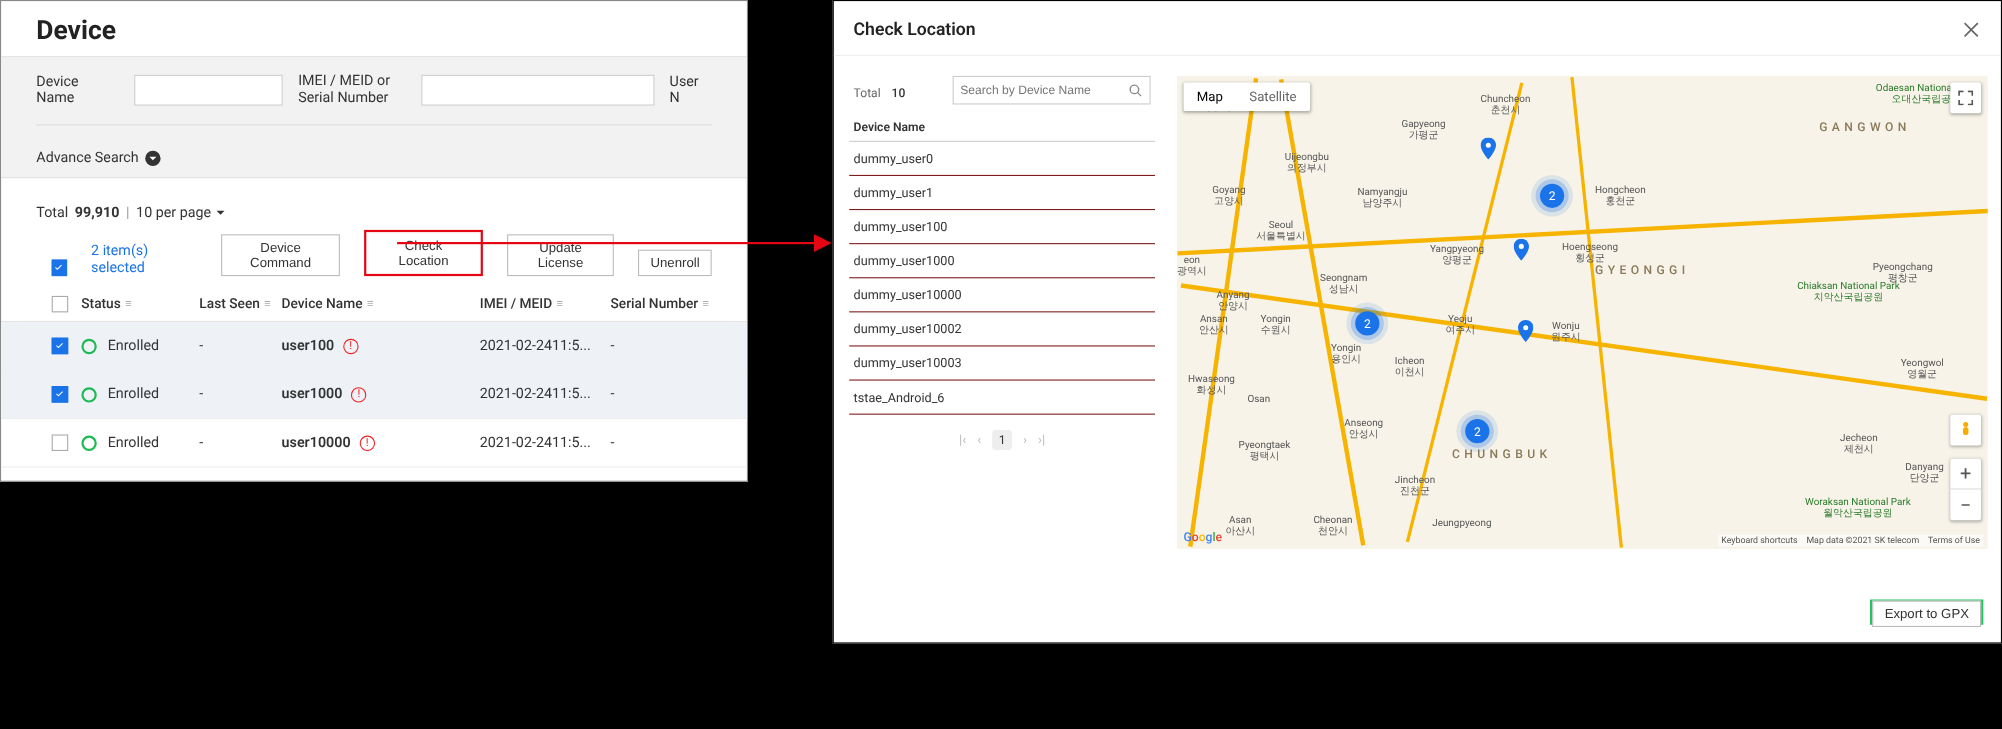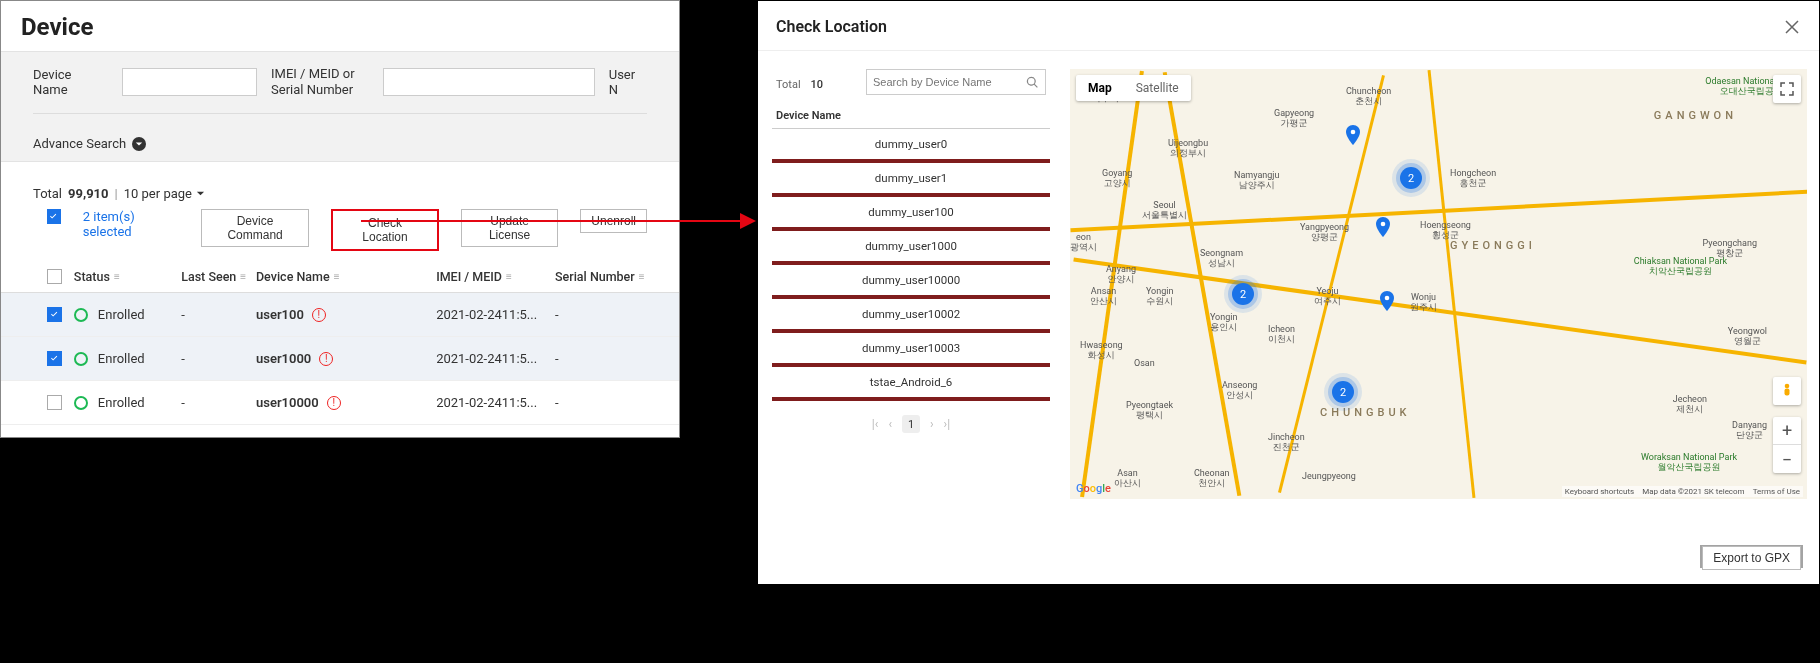--- a/index.html
+++ b/index.html
@@ -49,39 +49,39 @@
     position: absolute;
     right: 0;
     top: -5px;
     width: 0; height: 0;
     border-left: 16px solid #e40613;
     border-top: 8px solid transparent;
     border-bottom: 8px solid transparent;
   }
 
   
-  .pl-title { font-size: 24px; font-weight: 700; color: #222; padding: 12px 20px 10px; }
+  .pl-title { font-size: 24px; font-weight: 700; color: #222; padding: 12px 32px 10px; }
   .pl-filter {
     background: #f2f2f2; padding: 14px 32px 10px;
     border-top: 1px solid #e3e3e3; border-bottom: 1px solid #e3e3e3;
   }
   .pl-filter-row { display:flex; align-items:center; gap:14px; }
   .pl-label { font-size: 13px; color:#333; }
   .pl-label.two { width:100px; line-height:1.2; }
   .pl-input { height: 28px; background:#fff; border:1px solid #ccc; }
   .pl-adv { display:flex; align-items:center; gap:6px; padding-top:22px; border-top:1px solid #ddd; margin-top:16px; font-size:13px; color:#333; }
   .chevcircle { width:14px; height:14px; border-radius:50%; background:#333; display:flex; align-items:center; justify-content:center; }
   .chevcircle svg { width:8px; height:8px; fill:#fff; }
 
   .pl-summary { padding: 24px 32px 0; font-size:13px; color:#333; display:flex; align-items:center; gap:6px;}
   .pl-summary .count { font-weight:700; }
   .pl-summary .sep { color:#999; }
   .pl-summary .perpage { display:flex; align-items:center; gap:4px; }
 
-  .pl-actions { padding: 8px 32px 10px 46px; display:flex; align-items:flex-start; gap:22px;}
+  .pl-actions { padding: 8px 32px 10px 46px; display:flex; align-items:flex-end; gap:22px;}
   .cbx { width:15px; height:15px; border:1px solid #1a73e8; background:#1a73e8; display:flex; align-items:center; justify-content:center; }
   .cbx svg { width:11px; height:11px; fill:#fff;}
   .cbx.empty { background:#fff; border-color:#aaa; }
   .sel-text { color:#1a73e8; font-size:13px; margin-right:2px; }
   .btn { border:1px solid #bbb; background:#fff; padding:4px 10px; font-size:12px; color:#333; }
   .redbox { border:2px solid #e40613; padding:3px 9px; display:inline-block;}
 
   .pl-table-head { display:flex; align-items:flex-start; padding:8px 32px 8px 46px; border-bottom:1px solid #ddd; font-size:12.5px; color:#333; font-weight:500; }
   .th, .td { display:flex; align-items:center; gap:4px;}
   .col-chk { width:28px; }
@@ -105,49 +105,49 @@
 
   .pr-body { display:flex; padding:18px 0 0 14px; }
   .pr-side { width:278px; }
   .pr-side-top { display:flex; align-items:center; justify-content:space-between; padding:0 4px 8px;}
   .small-label { font-size:11px; color:#666;}
   .small-val { font-size:11px; color:#333; font-weight:500;}
   .searchwrap { display:flex; align-items:center; border:1px solid #ccc; width:180px; height:26px; padding:0 6px;}
   .searchwrap input { border:none; outline:none; font-size:11px; flex:1;}
   .searchwrap svg { width:13px; height:13px; fill:#888;}
   .listhead { border-bottom:1px solid #ccc; padding:6px 4px; font-size:11px; color:#333; font-weight:600;}
-  .listitem { border-bottom:4px solid #7f1d1d; padding:8px 4px; font-size:11.5px; color:#333;text-align:center;}
+  .listitem { border-bottom:1px solid #7f1d1d; padding:8px 4px; font-size:11.5px; color:#333;}
   .pager { display:flex; align-items:center; justify-content:center; gap:10px; padding:14px 0;}
   .pager span, .pager div { font-size:12px; color:#bbb; }
   .pager .active { width:18px; height:18px; background:#eee; border-radius:3px; color:#333; display:flex; align-items:center; justify-content:center; font-size:11px;}
 
   .pr-map { flex:1; margin-left:20px; margin-right:12px; position:relative; height:430px; background:#f7f3e8; overflow:hidden;}
   .maptabs { position:absolute; top:6px; left:6px; background:#fff; border-radius:2px; box-shadow:0 1px 3px rgba(0,0,0,.3); display:flex; font-size:12px;}
   .maptabs div { padding:6px 12px; color:#666;}
-  .maptabs .active { color:#000; font-weight:700;}
+  .maptabs .active { color:#000; font-weight:400;}
   .mapbtn { position:absolute; background:#fff; box-shadow:0 1px 3px rgba(0,0,0,.3); display:flex; align-items:center; justify-content:center;}
   .fs-btn { top:6px; right:6px; width:28px; height:28px; border-radius:2px;}
   .pegman { bottom:94px; right:6px; width:28px; height:28px; border-radius:2px;}
   .zoomgrp { bottom:26px; right:6px; width:28px; border-radius:2px; flex-direction:column;}
   .zoomgrp div { width:28px; height:28px; display:flex; align-items:center; justify-content:center; font-size:18px; color:#555;}
   .zoomgrp div:first-child { border-bottom:1px solid #ddd;}
   .mapfoot { position:absolute; bottom:2px; right:4px; font-size:8px; color:#555; display:flex; gap:8px; background:rgba(255,255,255,.6); padding:1px 3px;}
   .maplogo { position:absolute; bottom:4px; left:6px; font-size:11px; font-weight:500;}
   .maplogo .g1{color:#4285F4}.maplogo .g2{color:#EA4335}.maplogo .g3{color:#FBBC05}.maplogo .g4{color:#4285F4}.maplogo .g5{color:#34A853}.maplogo .g6{color:#EA4335}
 
   
   .road { position:absolute; background:#f6b400; }
   .townlabel { position:absolute; font-size:9px; color:#555; text-align:center; line-height:1.1;}
   .regionlabel { position:absolute; font-size:11px; color:#8a7a5a; letter-spacing:4px; font-weight:500;}
   .pin { position:absolute; width:14px; height:14px; }
   .pin svg { width:14px; height:20px; }
   .cluster { position:absolute; width:22px; height:22px; border-radius:50%; background:#1a73e8; color:#fff; font-size:11px; display:flex; align-items:center; justify-content:center; box-shadow:0 0 0 4px rgba(26,115,232,.25), 0 0 0 8px rgba(26,115,232,.12);}
 
   .pr-foot { position:absolute; bottom:14px; right:16px; }
-  .exportbox { border:2px solid #a3a3a3; padding:0;}
+  .exportbox { border:2px solid #22c55e; padding:0;}
 </style>
 </head>
 <body>
 
 <div class="panel-left">
   <div class="pl-title">Device</div>
   <div class="pl-filter">
     <div class="pl-filter-row">
       <span class="pl-label">Device Name</span>
       <input class="pl-input" style="width: 135px;">

